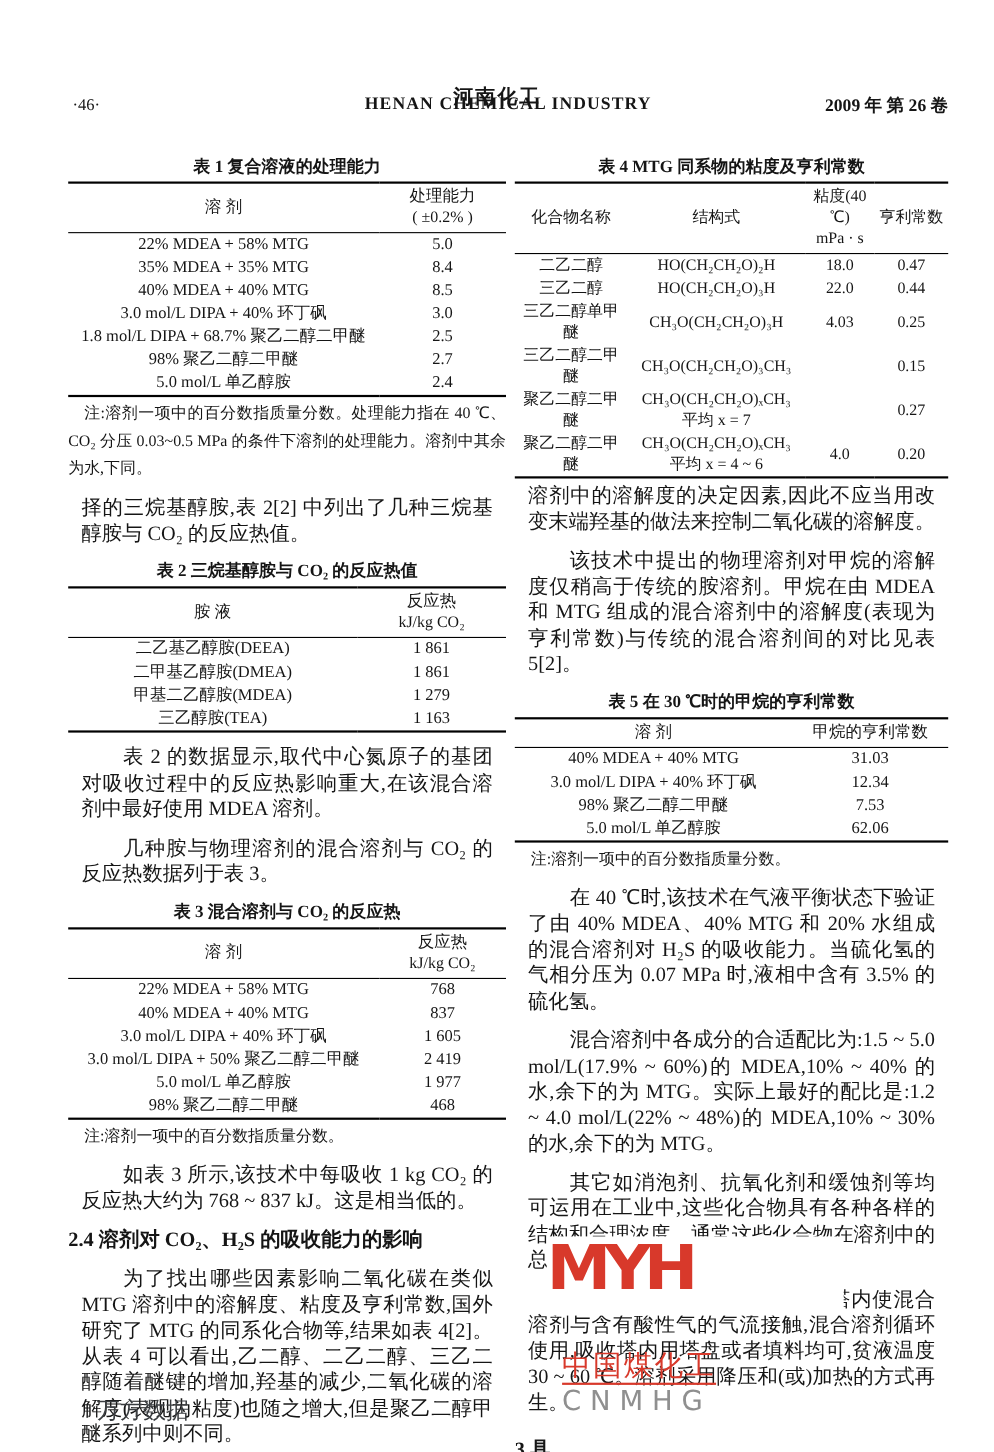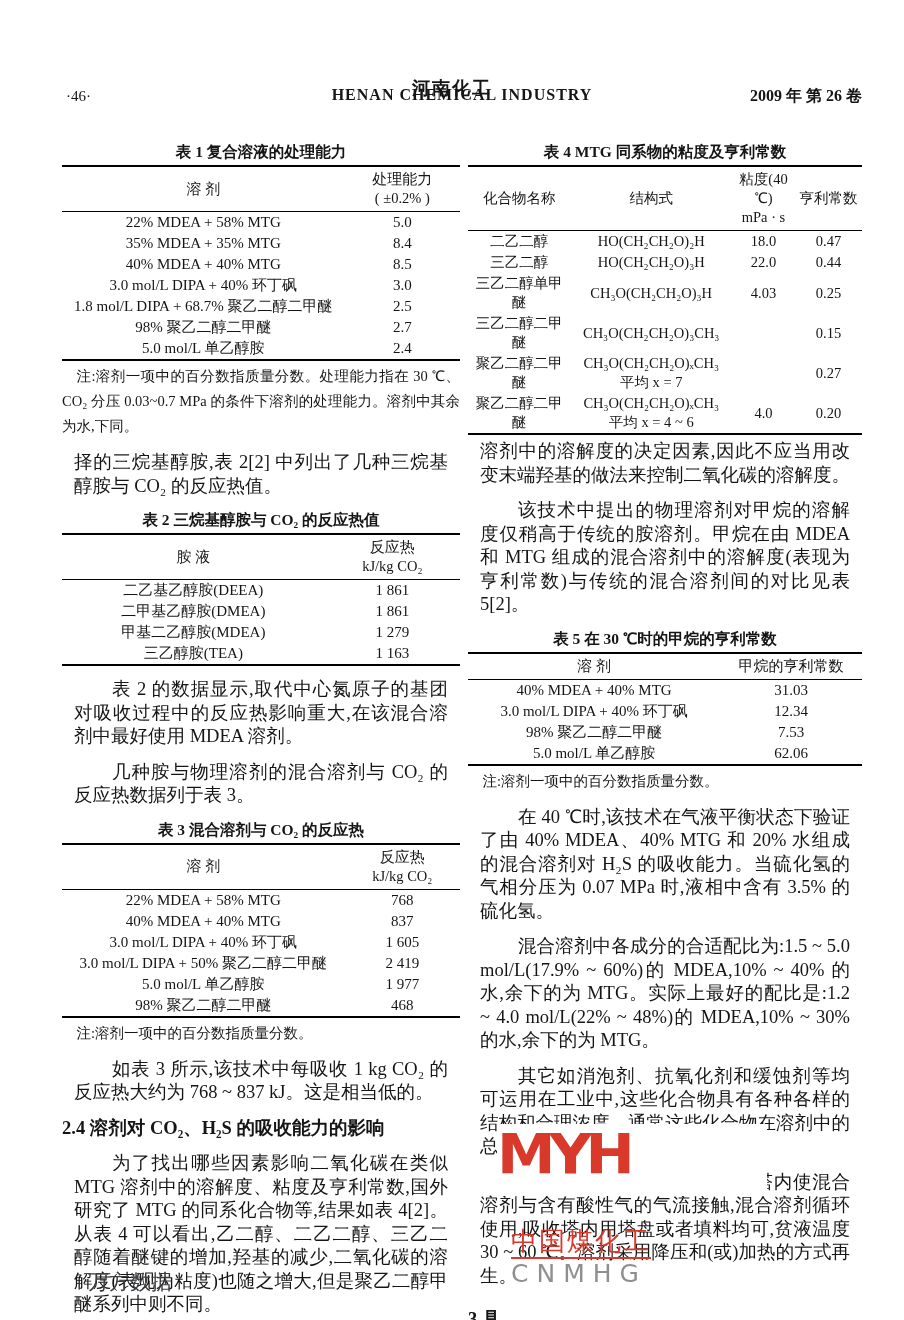--- a/index.html
+++ b/index.html
@@ -88,21 +88,21 @@
     <tr>
           <td>98%  聚乙二醇二甲醚</td>
           <td>2.7</td>
         </tr>
     <tr>
           <td>5.0 mol/L 单乙醇胺</td>
           <td>2.4</td>
         </tr>
   </tbody>
     </table>
-  <div class="note">注:溶剂一项中的百分数指质量分数。处理能力指在 30 ℃、CO₂ 分压 0.03~0.7 MPa 的条件下溶剂的处理能力。溶剂中其余为水,下同。</div>
+  <div class="note">注:溶剂一项中的百分数指质量分数。处理能力指在 40 ℃、CO₂ 分压 0.03~0.5 MPa 的条件下溶剂的处理能力。溶剂中其余为水,下同。</div>
 
   <p class="para noind">择的三烷基醇胺,表 2[2] 中列出了几种三烷基醇胺与 CO₂ 的反应热值。</p>
 
   <div class="tbl-title">表 2   三烷基醇胺与 CO₂ 的反应热值</div>
   <table class="t">
     <tbody>
         <tr class="head">
       <td style="width:66%">胺    液</td>
       <td>
         <div>反应热</div>

